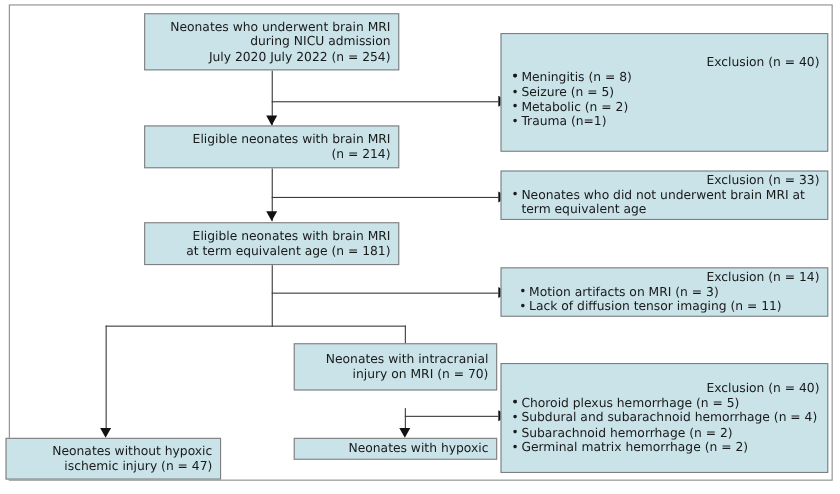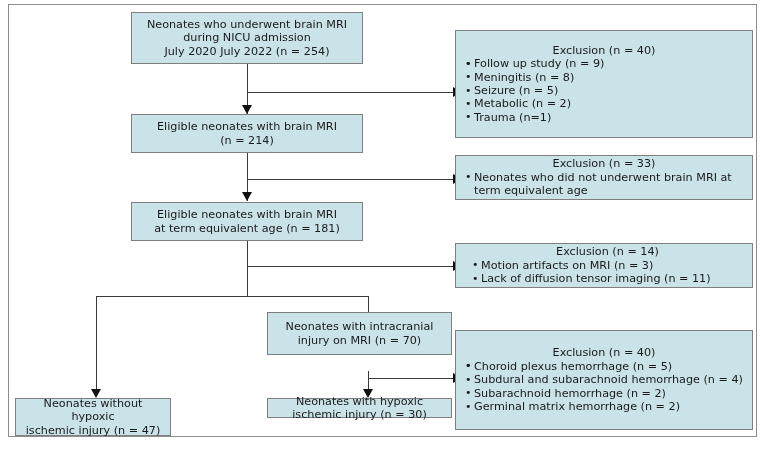--- a/index.html
+++ b/index.html
@@ -31,21 +31,21 @@
     border:1px solid #7f7f7f;
     color:#1a1a1a;
     font-size:11.2px;
     line-height:13.4px;
     display:flex;
     flex-direction:column;
     justify-content:center;
     z-index:3;
   }
   .box.center{ text-align:center; align-items:center; }
-  .box .ttl{ text-align:center; width:100%; }
+  .box .ttl{ text-align:right; width:100%; }
   .box ul{
     list-style:none;
     margin:0;
     padding:0;
     width:100%;
   }
   .box ul li{
     position:relative;
     padding-left:11px;
     text-align:left;
@@ -115,21 +115,21 @@
   <div class="box center pad" style="left:131px; top:12px; width:232px; height:52px;">
     <div class="ttl">Neonates who underwent brain MRI</div>
     <div class="ttl">during NICU admission</div>
     <div class="ttl">July 2020 July 2022 (n = 254)</div>
   </div>
 
   <div class="box center pad" style="left:455px; top:30px; width:298px; height:108px;">
     <div class="ttl">Exclusion (n = 40)</div>
     <ul>
       <li><span class="bul">•</span></li>
-      <li><span class="bul">•</span><span class="txt">Follow up study (n = 9)</span></li>
+      <li><span class="bul">•</span></li>
       <li><span class="bul">•</span><span class="txt">Meningitis (n = 8)</span></li>
       <li><span class="bul">•</span><span class="txt">Seizure (n = 5)</span></li>
       <li><span class="bul">•</span><span class="txt">Metabolic (n = 2)</span></li>
       <li><span class="bul">•</span><span class="txt">Trauma (n=1)</span></li>
     </ul>
   </div>
 
   <div class="box center pad" style="left:131px; top:114px; width:232px; height:39px;">
     <div class="ttl">Eligible neonates with brain MRI</div>
     <div class="ttl">(n = 214)</div>
@@ -164,22 +164,21 @@
     <div class="ttl">Exclusion (n = 40)</div>
     <ul>
       <li><span class="bul">•</span></li>
       <li><span class="bul">•</span><span class="txt">Choroid plexus hemorrhage (n = 5)</span></li>
       <li><span class="bul">•</span><span class="txt">Subdural and subarachnoid hemorrhage (n = 4)</span></li>
       <li><span class="bul">•</span><span class="txt">Subarachnoid hemorrhage (n = 2)</span></li>
       <li><span class="bul">•</span><span class="txt">Germinal matrix hemorrhage (n = 2)</span></li>
     </ul>
   </div>
 
-  <div class="box center pad" style="left:15px; top:398px; width:156px; height:38px;">
+  <div class="box center pad" style="left:5px; top:398px; width:196px; height:38px;">
     <div class="ttl">Neonates without hypoxic</div>
     <div class="ttl">ischemic injury (n = 47)</div>
   </div>
 
   <div class="box center pad" style="left:267px; top:398px; width:185px; height:20px;">
     <div class="ttl">Neonates with hypoxic</div>
-    <div class="ttl">ischemic injury (n = 30)</div>
   </div>
 </div>
 
 </body></html>

